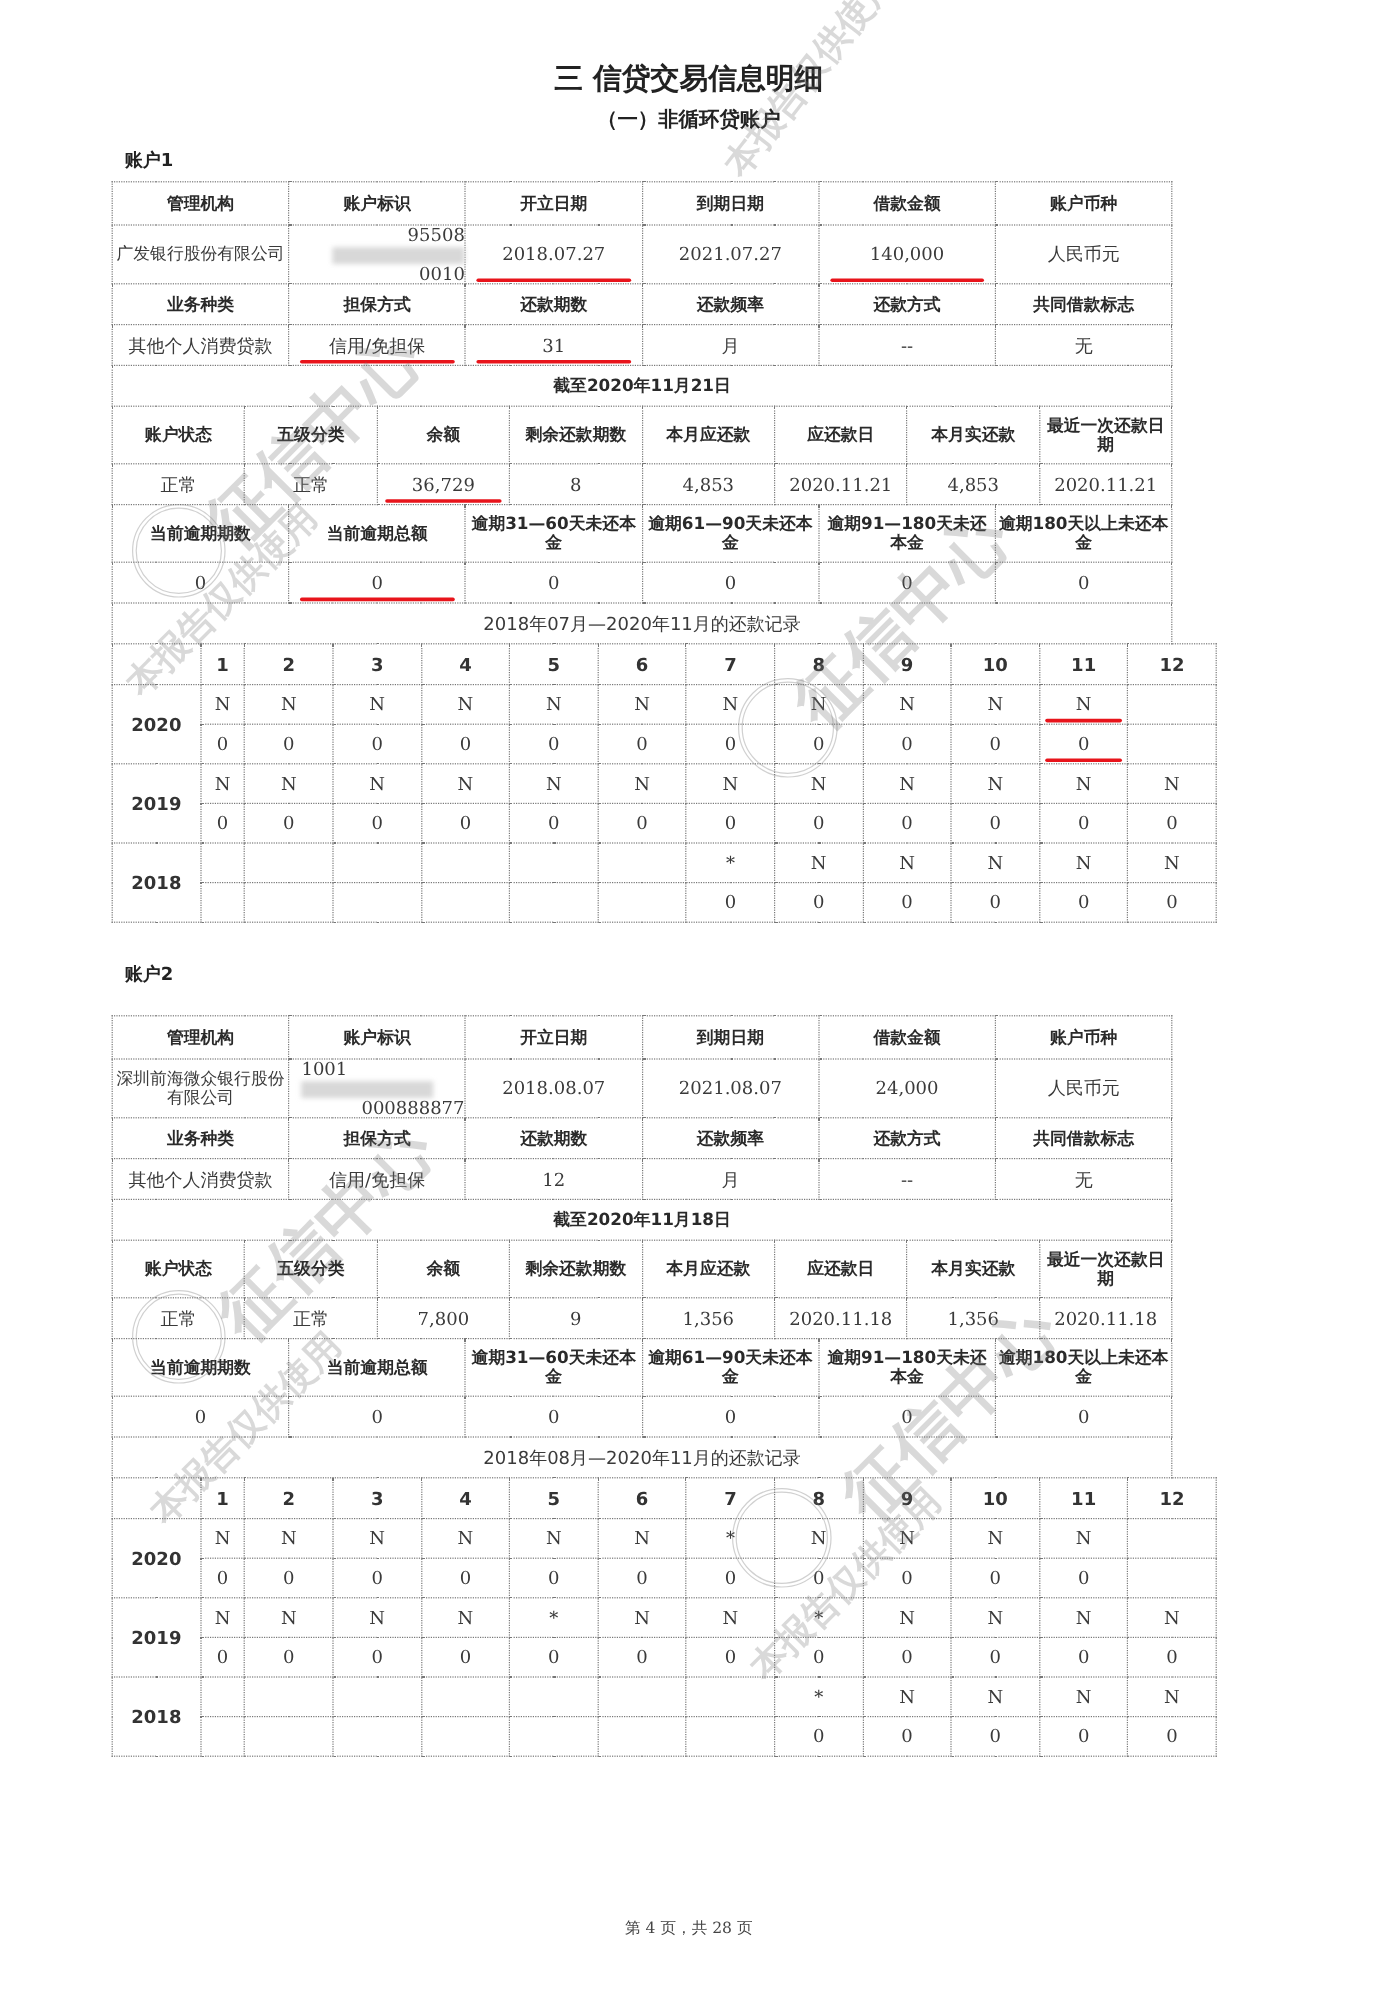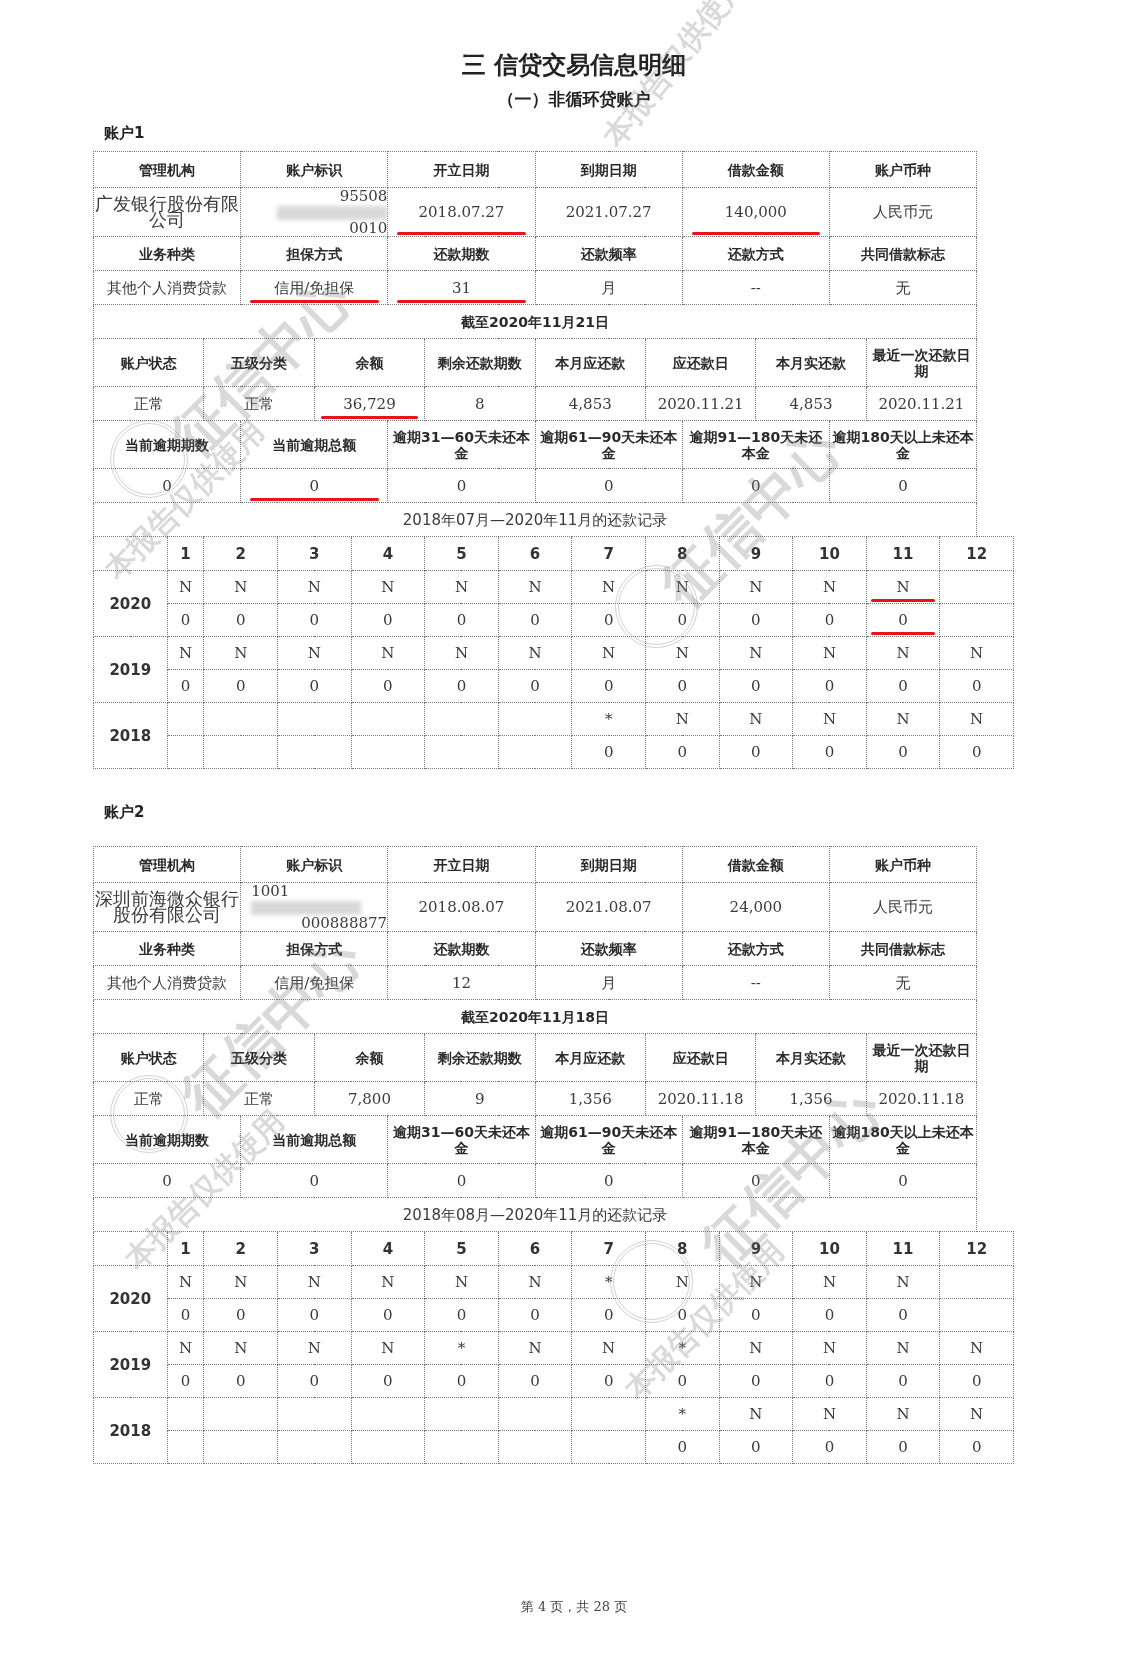--- a/index.html
+++ b/index.html
@@ -4,21 +4,21 @@
 <style>
   html,body{margin:0;padding:0;background:#fff;}
   body{width:1148px;height:1679px;position:relative;overflow:hidden;font-family:"DejaVu Serif","Liberation Serif",serif;color:#333;}
   .title{position:absolute;left:0;width:1148px;top:22px;text-align:center;font-family:"DejaVu Sans","Liberation Sans",sans-serif;font-weight:bold;font-size:24px;color:#222;margin-top:27px;}
   .subtitle{position:absolute;left:0;width:1148px;top:88px;text-align:center;font-family:"DejaVu Sans","Liberation Sans",sans-serif;font-weight:bold;font-size:17px;color:#222;}
   .acct-label{position:absolute;left:104px;font-family:"DejaVu Sans","Liberation Sans",sans-serif;font-weight:bold;font-size:15px;color:#222;}
   table.acct{position:absolute;left:93px;width:921px;border-collapse:collapse;table-layout:fixed;font-size:15px;}
   table.acct td{border:1px dotted #777;text-align:center;vertical-align:middle;padding:0;line-height:16px;}
   td.h{font-family:"DejaVu Sans","Liberation Sans",sans-serif;font-weight:bold;color:#2a2a2a;font-size:14px;}
   td.v{color:#3a3a3a;}
-  td.org{text-align:left;padding-left:8px;font-size:18px;line-height:16px;}
+  td.org{text-align:left;padding-left:8px;font-size:14px;line-height:16px;}
   .blur{display:inline-block;width:110px;height:14px;background:#d8d8d8;filter:blur(2px);vertical-align:middle;}
   .ul{position:relative;}
   .ul::after{content:"";position:absolute;left:6%;right:6%;bottom:1px;height:3px;background:#e8141b;border-radius:2px;}
   .mh{font-family:"DejaVu Sans","Liberation Sans",sans-serif;font-weight:bold;}
   .yr{font-family:"DejaVu Sans","Liberation Sans",sans-serif;font-weight:bold;}
   .footer{position:absolute;left:0;width:1148px;top:1598px;text-align:center;font-size:13px;color:#444;}
   .wm{position:absolute;color:rgba(120,120,120,0.28);font-family:"DejaVu Sans","Liberation Sans",sans-serif;font-weight:bold;pointer-events:none;white-space:nowrap;}
   .seal{position:absolute;border:4px double rgba(120,120,120,0.35);border-radius:50%;pointer-events:none;}
 </style>
 </head>

